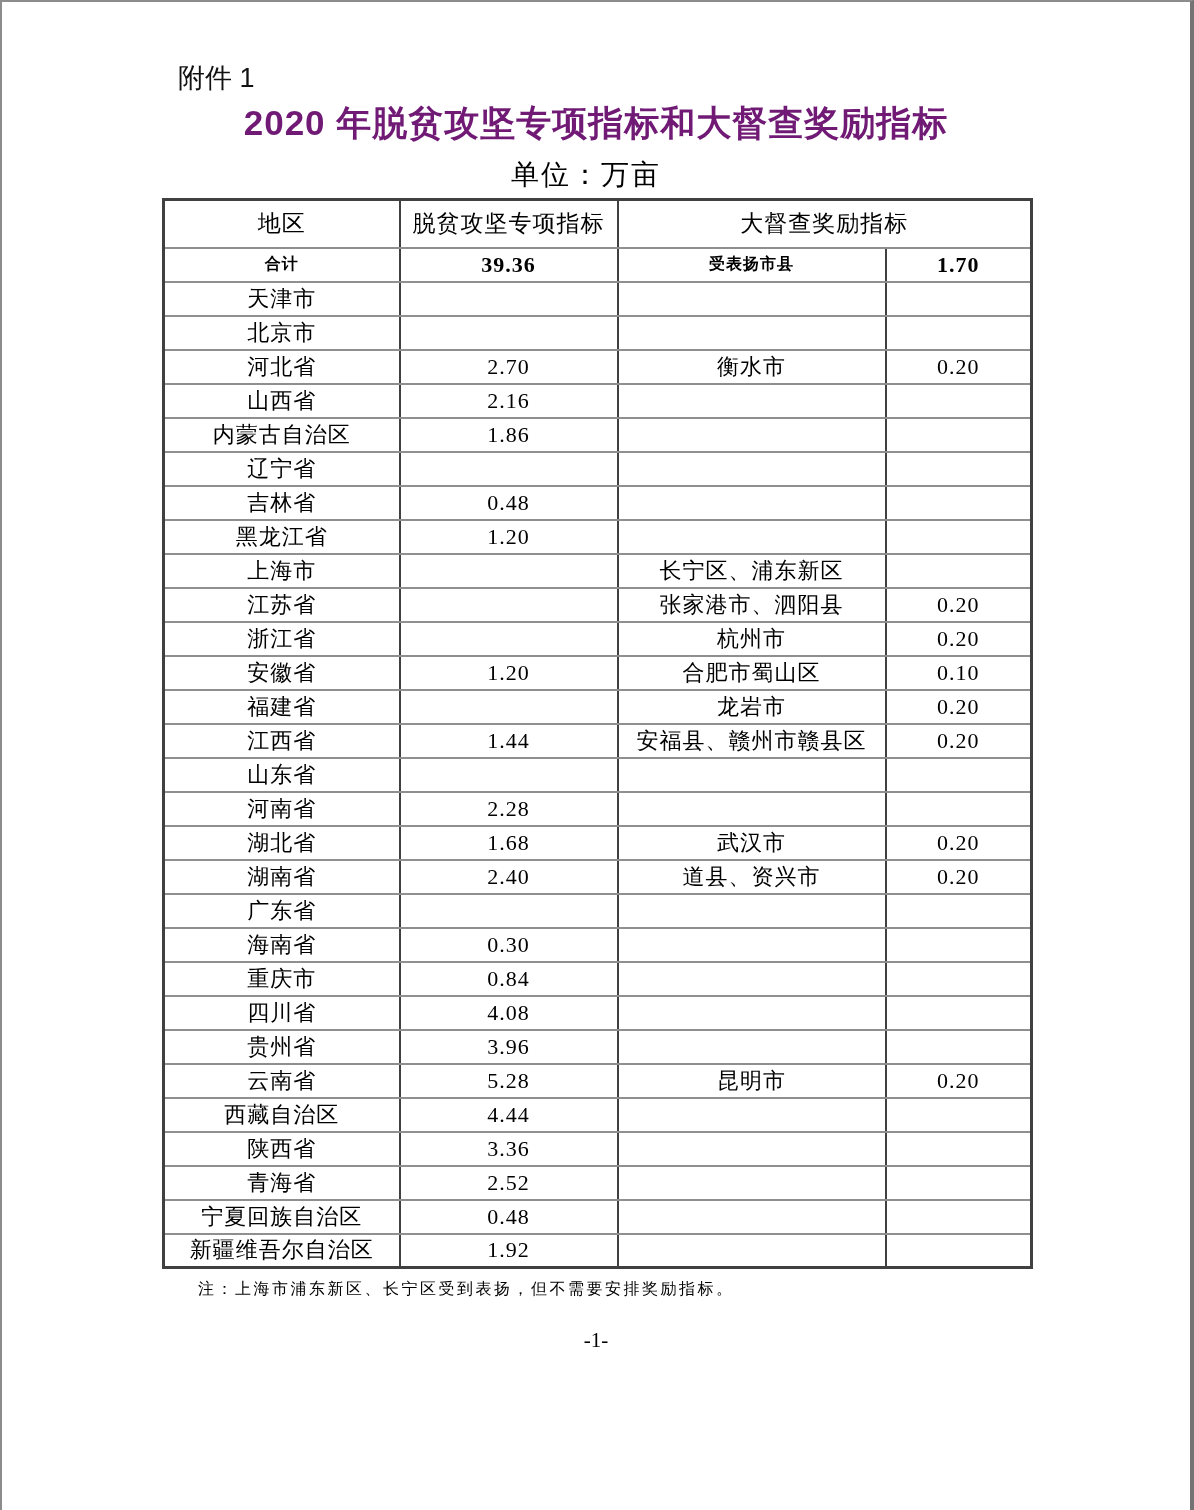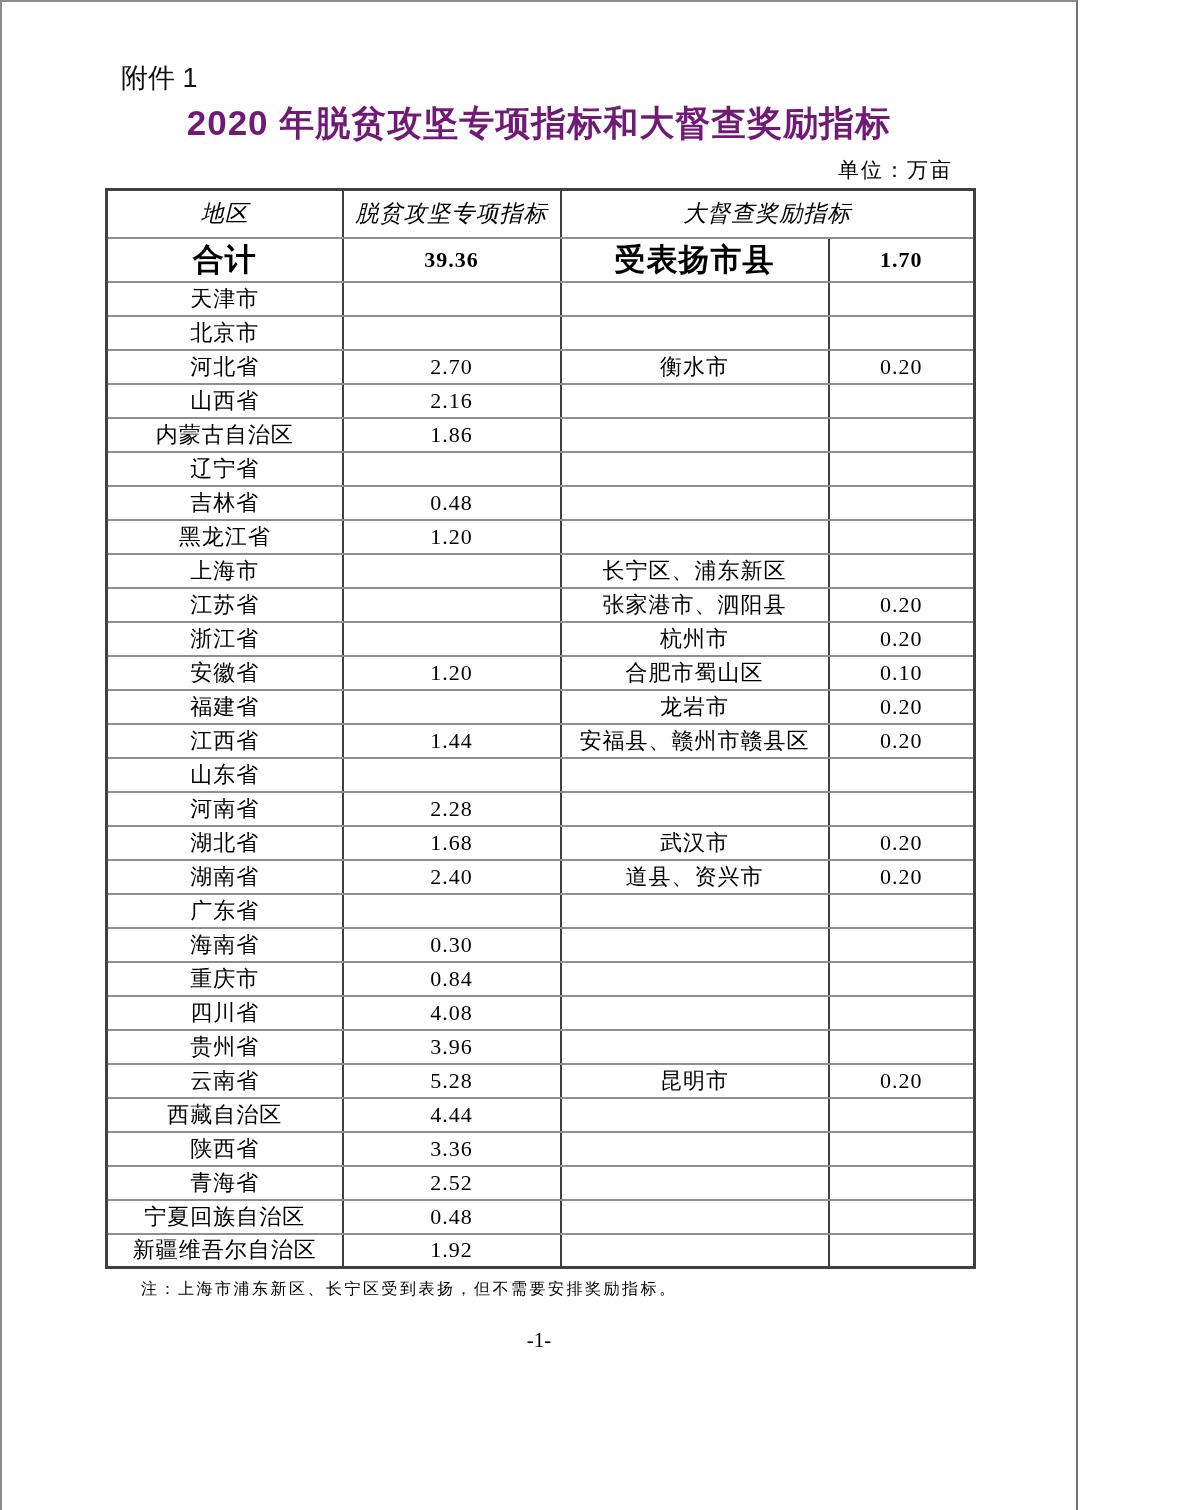--- a/index.html
+++ b/index.html
@@ -5,24 +5,24 @@
   html, body { margin: 0; padding: 0; }
   body {
     width: 1194px; height: 1510px;
     background: #ffffff;
     font-family: "Liberation Serif", serif;
     color: #000;
     position: relative;
   }
   .page {
     box-sizing: border-box;
-    width: 1078px; height: 1510px;
+    width: 1194px; height: 1510px;
     border-top: 2px solid #8c8c8c;
     border-left: 2px solid #8c8c8c;
-    border-right: 2px solid #737373;
+    border-right: 4px solid #737373;
     overflow: hidden;
   }
   .content { width: 868px; margin: 0 auto; }
   .attachment-label {
     margin: 60px 0 0 16px;
     font-family: "Liberation Sans", sans-serif;
     font-size: 27px;
     line-height: 32px;
     color: #111;
   }
@@ -31,57 +31,57 @@
     text-align: center;
     font-family: "Liberation Sans", sans-serif;
     font-weight: bold;
     font-size: 35px;
     line-height: 42px;
     color: #701a75;
     letter-spacing: 1px;
   }
   .unit-label {
     margin: 12px 20px 4px 0;
-    text-align: right;
-    font-size: 21px;
+    text-align: center;
+    font-size: 28px;
     letter-spacing: 2px;
   }
   table.ind-table {
     border-collapse: collapse;
     table-layout: fixed;
     width: 868px;
     border: 3px solid #404040;
   }
   .ind-table th, .ind-table td {
     border-top: 2px solid #8f8f8f;
     border-bottom: 2px solid #8f8f8f;
     border-left: 2px solid #404040;
     border-right: 2px solid #404040;
     text-align: center;
     vertical-align: middle;
     padding: 0 4px;
     overflow: hidden;
     white-space: nowrap;
   }
-  .ind-table thead tr { height: 48px; font-style: italic; }
+  .ind-table thead tr { height: 48px; }
   .ind-table thead th {
     font-family: "Liberation Sans", sans-serif;
     font-weight: normal;
     font-size: 23px;
     letter-spacing: 1px;
   }
   .ind-table tbody tr { height: 34px; }
   .ind-table tbody td {
     font-size: 22px;
     letter-spacing: 1px;
   }
   .ind-table tr.total-row td { font-weight: bold; }
   .ind-table tr.total-row td.cjk {
     font-family: "Liberation Sans", sans-serif;
-    font-size: 31px;
+    font-size: 16px;
   }
   .footnote {
     margin: 10px 0 0 36px;
     font-size: 16px;
     letter-spacing: 2.5px;
   }
   .page-number {
     margin-top: 28px;
     text-align: center;
     font-size: 21px;

